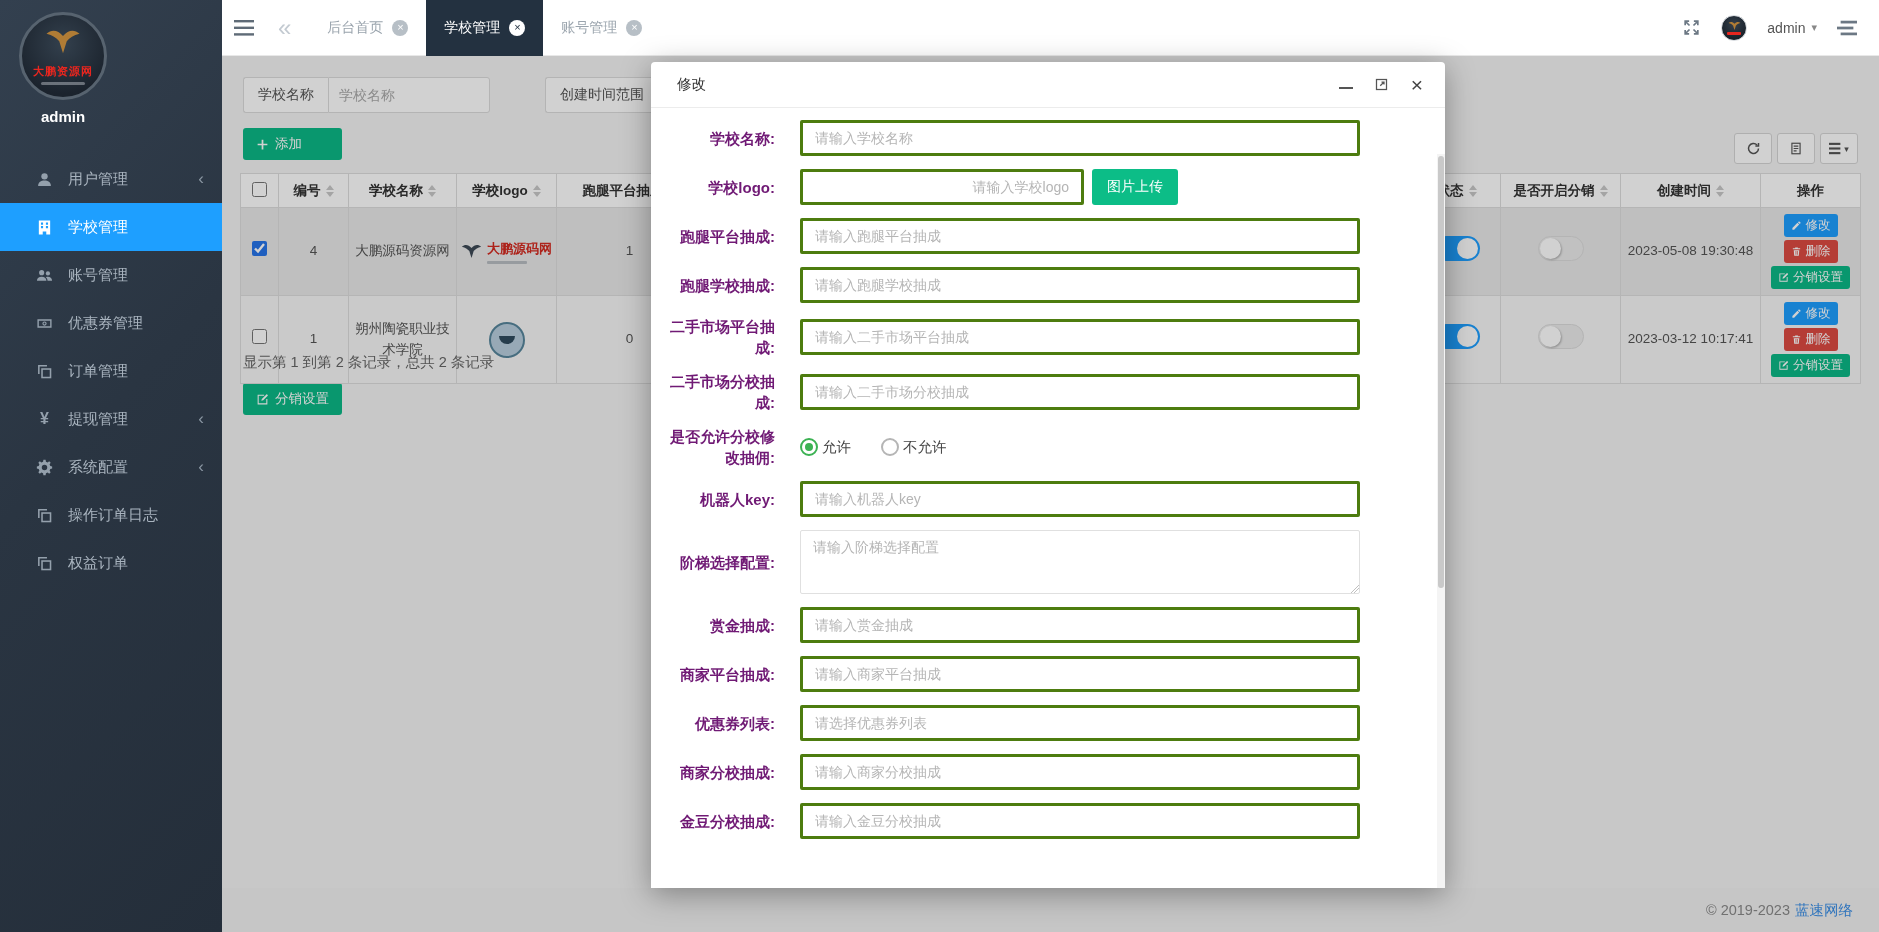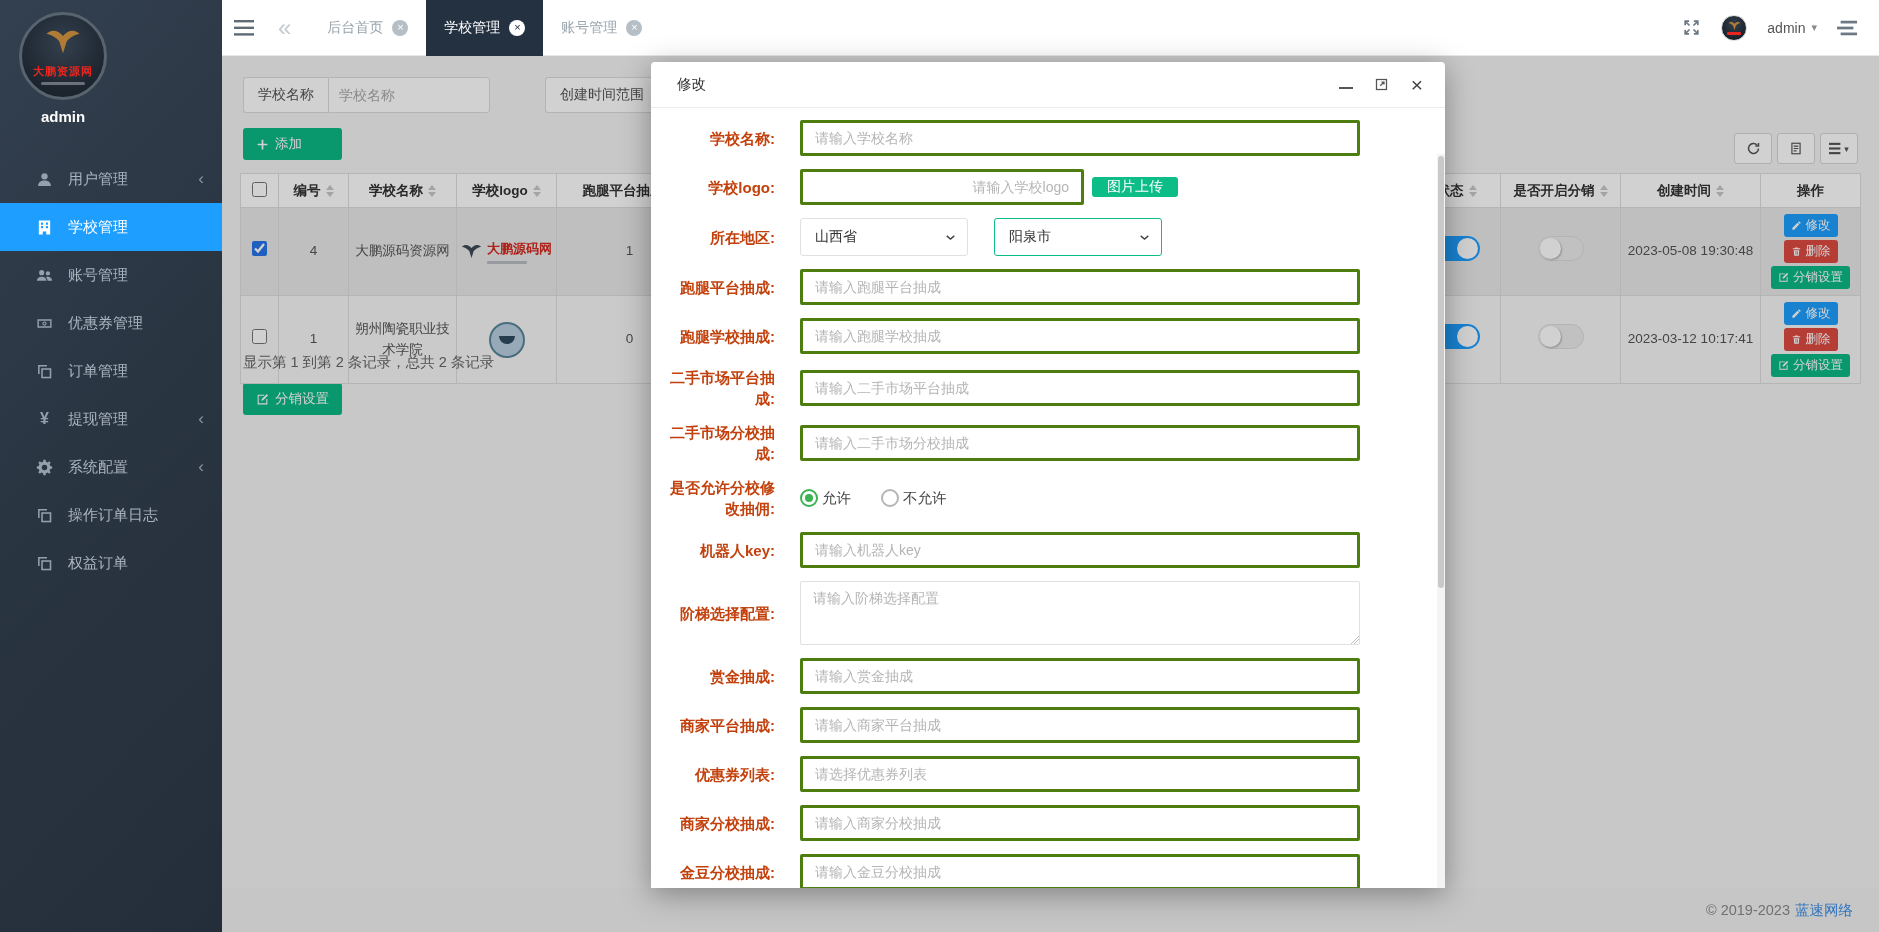--- a/index.html
+++ b/index.html
@@ -102,29 +102,29 @@
   .modal { position:absolute; left:651px; top:62px; width:794px; height:826px; background:#fff; z-index:10;
     border-radius:4px 4px 0 0; box-shadow:0 6px 30px rgba(0,0,0,.35); overflow:hidden; }
   .m-head { height:46px; display:flex; align-items:center; padding:0 20px 0 26px; border-bottom:1px solid #ececec;
     color:#333; font-size:14.5px; }
   .m-controls { margin-left:auto; display:flex; align-items:center; gap:20px; color:#555; }
   .mc { cursor:pointer; display:flex; align-items:center; justify-content:center; width:16px; height:16px; }
   .mc.min { border-bottom:2px solid #555; height:9px; width:14px;}
   .mc.close { font-size:21px; line-height:1; color:#444; }
   .m-body { position:relative; height:780px; padding-top:12px; overflow:hidden; }
   .f-row { display:flex; align-items:center; margin-bottom:13px; padding-left:8px; }
-  .f-label { width:116px; text-align:right; font-weight:bold; color:#c2410c; font-size:15px; line-height:21px; margin-right:25px;}
+  .f-label { width:116px; text-align:right; font-weight:bold; color:#701a75; font-size:15px; line-height:21px; margin-right:25px;}
   .f-field { width:560px; display:flex; align-items:center; }
   .txt { width:100%; height:36px; border:3px solid #4d7c0f; border-radius:2px; padding:0 12px; font-size:14px; color:#333; background:#fff;}
   .txt::placeholder, .ta::placeholder { color:#b5b5b5; }
   .ta { width:100%; height:64px; border:1px solid #e0e0e0; border-radius:2px; padding:8px 12px; font-size:14px; resize:none;
     background-image:linear-gradient(135deg, transparent 0 60%, #c0c0c0 60% 65%, transparent 65% 75%, #c0c0c0 75% 80%, transparent 80%);
     background-repeat:no-repeat; background-position:right bottom; background-size:11px 11px; color:#333;}
   .txt-logo { width:284px;text-align:right; }
-  .upload-btn { height:20px; margin-left:8px; padding:0 15px; background:#0cbd87; border:none; border-radius:3px;
+  .upload-btn { height:36px; margin-left:8px; padding:0 15px; background:#0cbd87; border:none; border-radius:3px;
     color:#fff; font-size:14px; cursor:pointer; white-space:nowrap;}
   .fake-sel { width:168px; height:38px; border:1px solid #e0e0e0; border-radius:3px; display:flex; align-items:center;
     justify-content:space-between; padding:0 10px 0 14px; font-size:14px; color:#333; cursor:pointer; background:#fff;}
   .fake-sel.green { border-color:#0cbd87; }
   .sel-caret { color:#444; }
   .sel-gap { width:26px; }
   .radio-wrap { display:flex; align-items:center; gap:30px; }
   .radio-opt { display:flex; align-items:center; gap:4px; font-size:14.5px; color:#444; cursor:pointer;}
   .rdot { width:18px; height:18px; border-radius:50%; border:2px solid #b5b5b5; background:#fff; position:relative;}
   .rdot.checked { border-color:#3cb253; }
@@ -570,42 +570,20 @@
         </div>
       </div>
       <div class="f-row">
         <label class="f-label">学校logo:</label>
         <div class="f-field">
           <input class="txt txt-logo" placeholder="请输入学校logo" style="">
           <button class="upload-btn">图片上传</button>
         </div>
       </div>
       <div class="f-row">
-        <label class="f-label">所在地区:</label>
-        <div class="f-field">
-          <span class="fake-sel">
-            <span>山西省</span>
-            <span class="sel-caret">
-              <svg viewBox="0 0 24 24" width="13" height="13" fill="none" stroke="currentColor" stroke-width="2.6">
-                <path d="M5 9l7 6 7-6"></path>
-              </svg>
-            </span>
-          </span>
-          <span class="sel-gap"></span>
-          <span class="fake-sel green">
-            <span>阳泉市</span>
-            <span class="sel-caret">
-              <svg viewBox="0 0 24 24" width="13" height="13" fill="none" stroke="currentColor" stroke-width="2.6">
-                <path d="M5 9l7 6 7-6"></path>
-              </svg>
-            </span>
-          </span>
-        </div>
-      </div>
-      <div class="f-row">
         <label class="f-label">跑腿平台抽成:</label>
         <div class="f-field">
           <input class="txt" placeholder="请输入跑腿平台抽成" style="">
         </div>
       </div>
       <div class="f-row">
         <label class="f-label">跑腿学校抽成:</label>
         <div class="f-field">
           <input class="txt" placeholder="请输入跑腿学校抽成" style="">
         </div>

